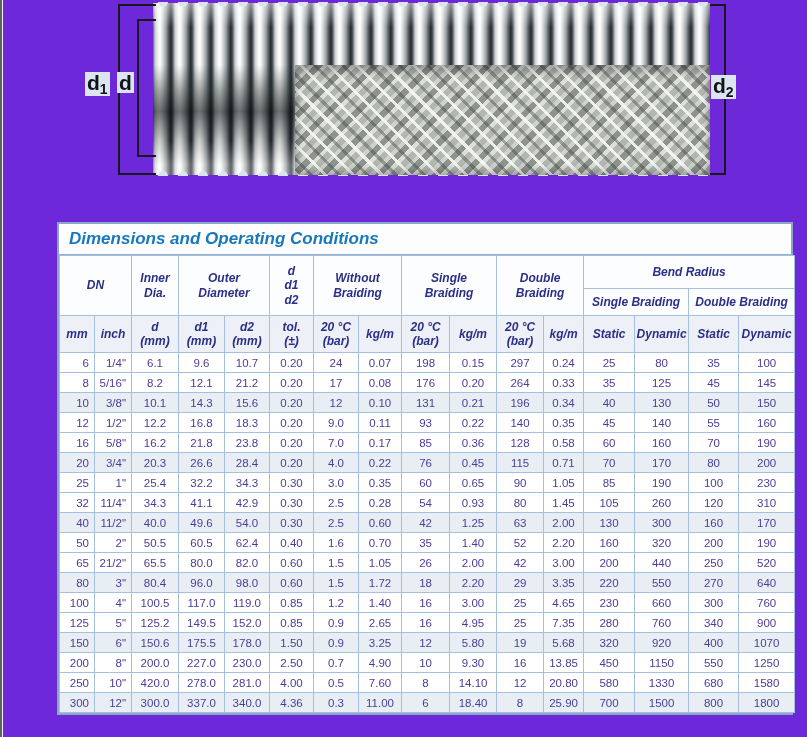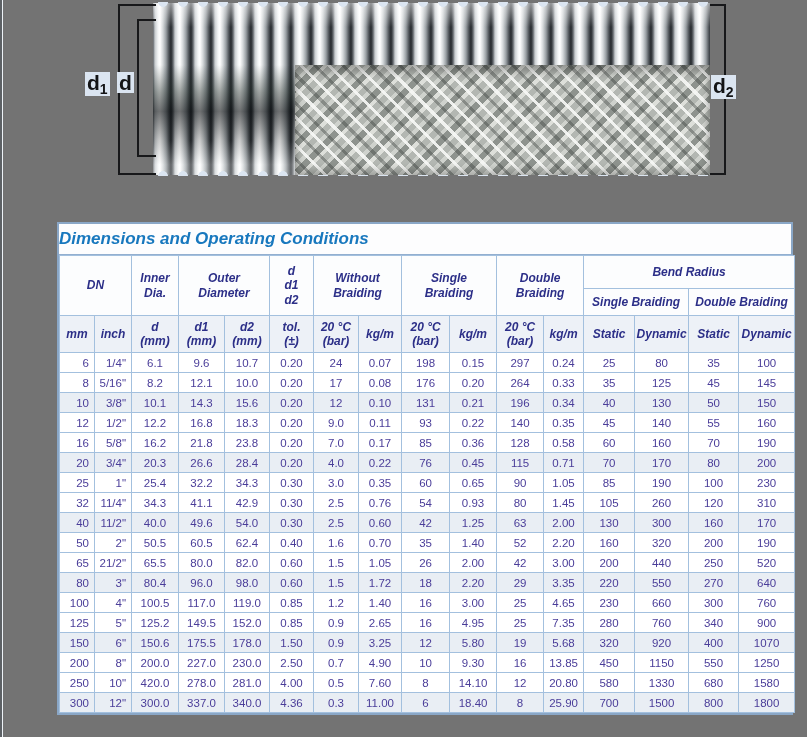--- a/index.html
+++ b/index.html
@@ -1,17 +1,17 @@
 <!DOCTYPE html>
 <html><head>
 <meta charset="utf-8">
 <style>
   html,body{margin:0;padding:0;width:807px;height:737px;overflow:hidden;
     background:#dbe5f1;font-family:"Liberation Sans",sans-serif;}
-  .page{position:relative;width:807px;height:737px;background:#737373;}
+  .page{position:relative;width:807px;height:737px;background:#6d28d9;}
   .left-strip{position:absolute;left:0;top:0;width:2px;height:737px;background:#5d6165;}
   .left-strip-hl{position:absolute;left:2px;top:0;width:1px;height:737px;background:#eef3f8;}
 
   
   .hose{position:absolute;left:153px;top:3px;width:557px;height:172px;}
   .corrugated{position:absolute;left:0;top:0;right:0;bottom:0;
     background:
       linear-gradient(180deg, rgba(255,255,255,.5) 0%, rgba(255,255,255,0) 14%,
         rgba(0,0,0,0) 36%, rgba(25,35,30,.42) 52%, rgba(5,8,10,.58) 63%,
         rgba(0,0,0,.2) 80%, rgba(255,255,255,.28) 94%),
@@ -38,21 +38,21 @@
   .dim-label{position:absolute;font-weight:bold;font-size:21px;color:#131416;
     background:#dbe5f1;padding:0 2px;line-height:1;}
   .dim-label sub{font-size:14px;vertical-align:-4px;line-height:1;}
   .label-d1{left:85px;top:72px;}
   .label-d{left:117px;top:72px;}
   .label-d2{left:711px;top:75px;}
 
   
   .panel{position:absolute;left:57px;top:222px;width:736px;background:#fdfdfe;
     border:2px solid #8aa7c7;box-sizing:border-box;}
-  .panel-title{height:30px;display:flex;align-items:center;
+  .panel-title{height:30px;display:flex;align-items:center;padding-left:10px;
     background:#fdfdfe;border-bottom:1px solid #93afd0;
     color:#1878be;font-size:17px;font-weight:bold;font-style:italic;}
   table{border-collapse:collapse;table-layout:fixed;width:732px;margin:0;}
   th,td{border:1px solid #a3c0de;overflow:hidden;}
   th{background:#fcfdfe;color:#2c2f88;font-style:italic;font-weight:bold;
     font-size:12px;line-height:1.18;white-space:pre-line;text-align:center;padding:1px 0;}
   tr.grp-a th{height:30px;}
   tr.grp-b th{height:24px;}
   tr.units th{height:34px;background:#edf1f7;}
   td{color:#4a3d99;font-size:11.5px;text-align:center;padding:0;height:19px;background:#ffffff;}
@@ -164,21 +164,21 @@
             <td>25</td>
             <td>80</td>
             <td>35</td>
             <td>100</td>
           </tr>
           <tr>
             <td class="right">8</td>
             <td class="right">5/16"</td>
             <td>8.2</td>
             <td>12.1</td>
-            <td>10.0</td>
+            <td>21.2</td>
             <td>0.20</td>
             <td>17</td>
             <td>0.08</td>
             <td>176</td>
             <td>0.20</td>
             <td>264</td>
             <td>0.33</td>
             <td>35</td>
             <td>125</td>
             <td>45</td>
@@ -275,21 +275,21 @@
             <td>230</td>
           </tr>
           <tr>
             <td class="right">32</td>
             <td class="right">11/4"</td>
             <td>34.3</td>
             <td>41.1</td>
             <td>42.9</td>
             <td>0.30</td>
             <td>2.5</td>
-            <td>0.76</td>
+            <td>0.28</td>
             <td>54</td>
             <td>0.93</td>
             <td>80</td>
             <td>1.45</td>
             <td>105</td>
             <td>260</td>
             <td>120</td>
             <td>310</td>
           </tr>
           <tr>

